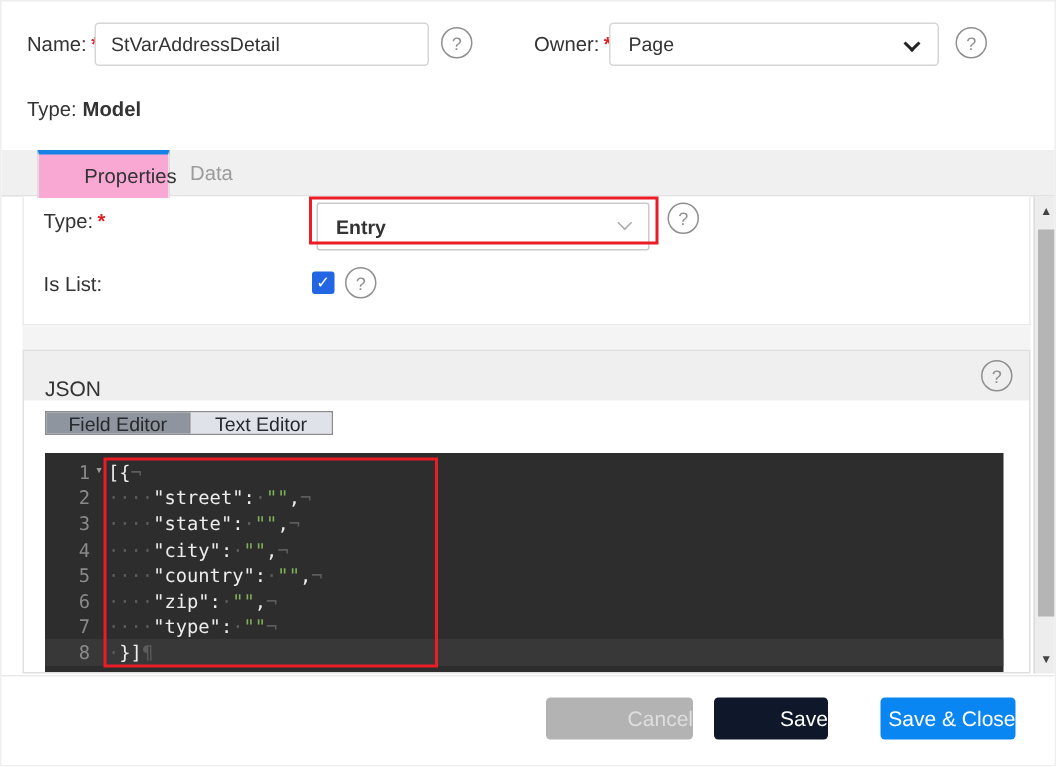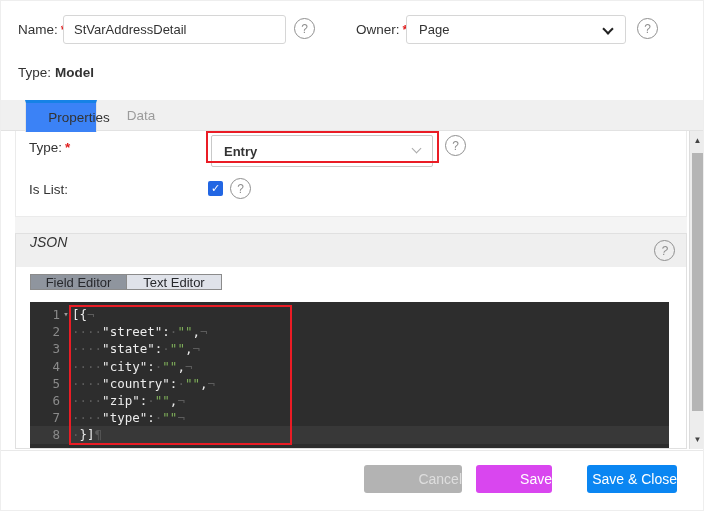--- a/index.html
+++ b/index.html
@@ -28,42 +28,42 @@
           border-radius:50%; color:#8f8f8f; font-size:12px; font-weight:500;
           display:flex; align-items:center; justify-content:center; background:#fff; }
   .type-model { position:absolute; left:17px; top:64px; font-size:13.5px; }
   .type-model b { margin-left:4px; }
 
   
   .tabstrip { position:absolute; left:0; top:99px; width:704px; height:31px;
               background:#f0f0f0; border-bottom:1px solid #e2e2e2; }
   .tab { position:absolute; top:0; height:31px; display:flex; align-items:center;
          justify-content:center; font-size:13.5px; cursor:pointer; }
-  .tab-active { left:24px; width:72px; background:#3b82f6; color:#333;
+  .tab-active { left:24px; width:88px; background:#f9a8d4; color:#333;
                 border-top:3px solid #1682e6; border-left:1px solid #e2e2e2;
                 border-right:1px solid #e2e2e2; height:32px; z-index:2;padding-left:36px; }
   .tab-idle { left:112px; width:56px; color:#9b9b9b; }
 
   
   .panel-a { position:absolute; left:14px; top:130px; width:672px; height:86px;
              background:#fff; border:1px solid #ebebeb; border-top:none; }
   .gap-band { position:absolute; left:14px; top:216px; width:672px; height:16px; background:#f4f4f4; }
   .entry-select { left:210px; top:134px; width:222px; height:32px; border-color:#c9c9c9; border-radius:2px;font-weight:bold; }
   .red-box { position:absolute; border:2px solid #ea1c25; pointer-events:none; z-index:5; }
   .red-box-type { left:205px; top:130px; width:233px; height:32px; }
   .red-box-code { left:68px; top:304px; width:223px; height:140px; }
   .checkbox { position:absolute; left:207px; top:180px; width:15px; height:15px;
               background:#2266e3; border-radius:2px; color:#fff; font-size:11px;
               display:flex; align-items:center; justify-content:center; cursor:pointer; }
 
   
   .json-panel { position:absolute; left:14px; top:232px; width:672px; height:216px;
                 background:#fff; border:1px solid #e0e0e0; }
   .json-head { position:absolute; left:0; top:0; width:100%; height:33px; background:#efefef;
-               display:flex; align-items:flex-start; padding:0 12px 0 14px;font-style:italic; }
+               display:flex; align-items:flex-end; padding:0 12px 0 14px; }
   .json-title { font-size:14px; font-weight:500; color:#333; }
   .json-head .help { position:absolute; right:11px; top:6px; background:transparent; }
   .mode-toggle { position:absolute; left:14px; top:40px; height:16px; display:flex;
                  border:1px solid #8b8b8b; }
   .mode-seg { width:95px; height:100%; display:flex; align-items:center; justify-content:center;
               font-size:13px; color:#26282c; cursor:pointer; }
   .mode-field { background:#8f959e; }
   .mode-text  { background:#dfe2e9; border-left:1px solid #8b8b8b; }
 
   
@@ -87,21 +87,21 @@
   .arrow-up { top:5px; } .arrow-down { bottom:5px; }
   .thumb { position:absolute; left:2px; top:22px; width:11px; height:258px;
            background:#b5b5b5; cursor:grab; }
 
   
   .footer { position:absolute; left:0; top:449px; width:704px; height:62px;
             background:#fff; border-top:1px solid #e9e9e9; }
   .btn { position:absolute; top:14px; height:28px; border:none; border-radius:3px;
          font-size:14px; font-family:"Liberation Sans", sans-serif; cursor:pointer;text-align:right; }
   .btn-cancel { left:363px; width:98px; background:#b3b3b3; color:#dedede; }
-  .btn-save { left:475px; width:76px; background:#d946ef; color:#fff; }
+  .btn-save { left:475px; width:76px; background:#0f172a; color:#fff; }
   .btn-primary { left:586px; width:90px; background:#0a86f2; color:#fff; }
 </style>
 </head>
 <body>
 
 <div class="dialog">
 
   <span class="lbl" style="left:17px; top:21px;">
     <span>Name:</span><span class="req">*</span>
   </span>

